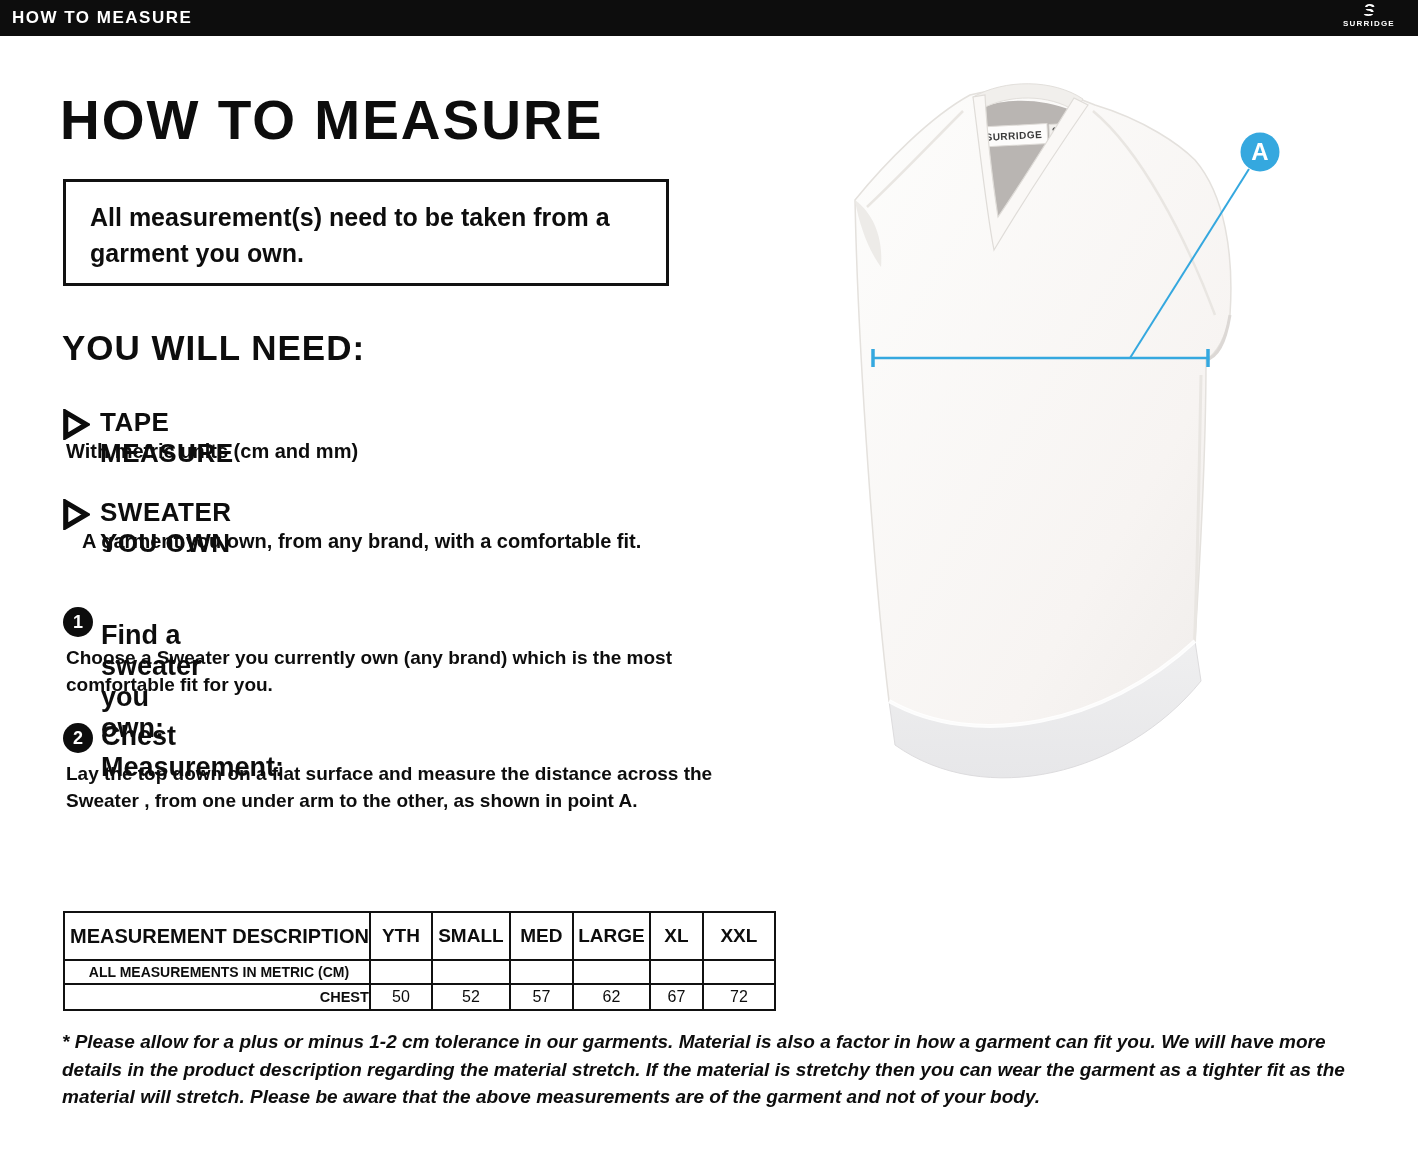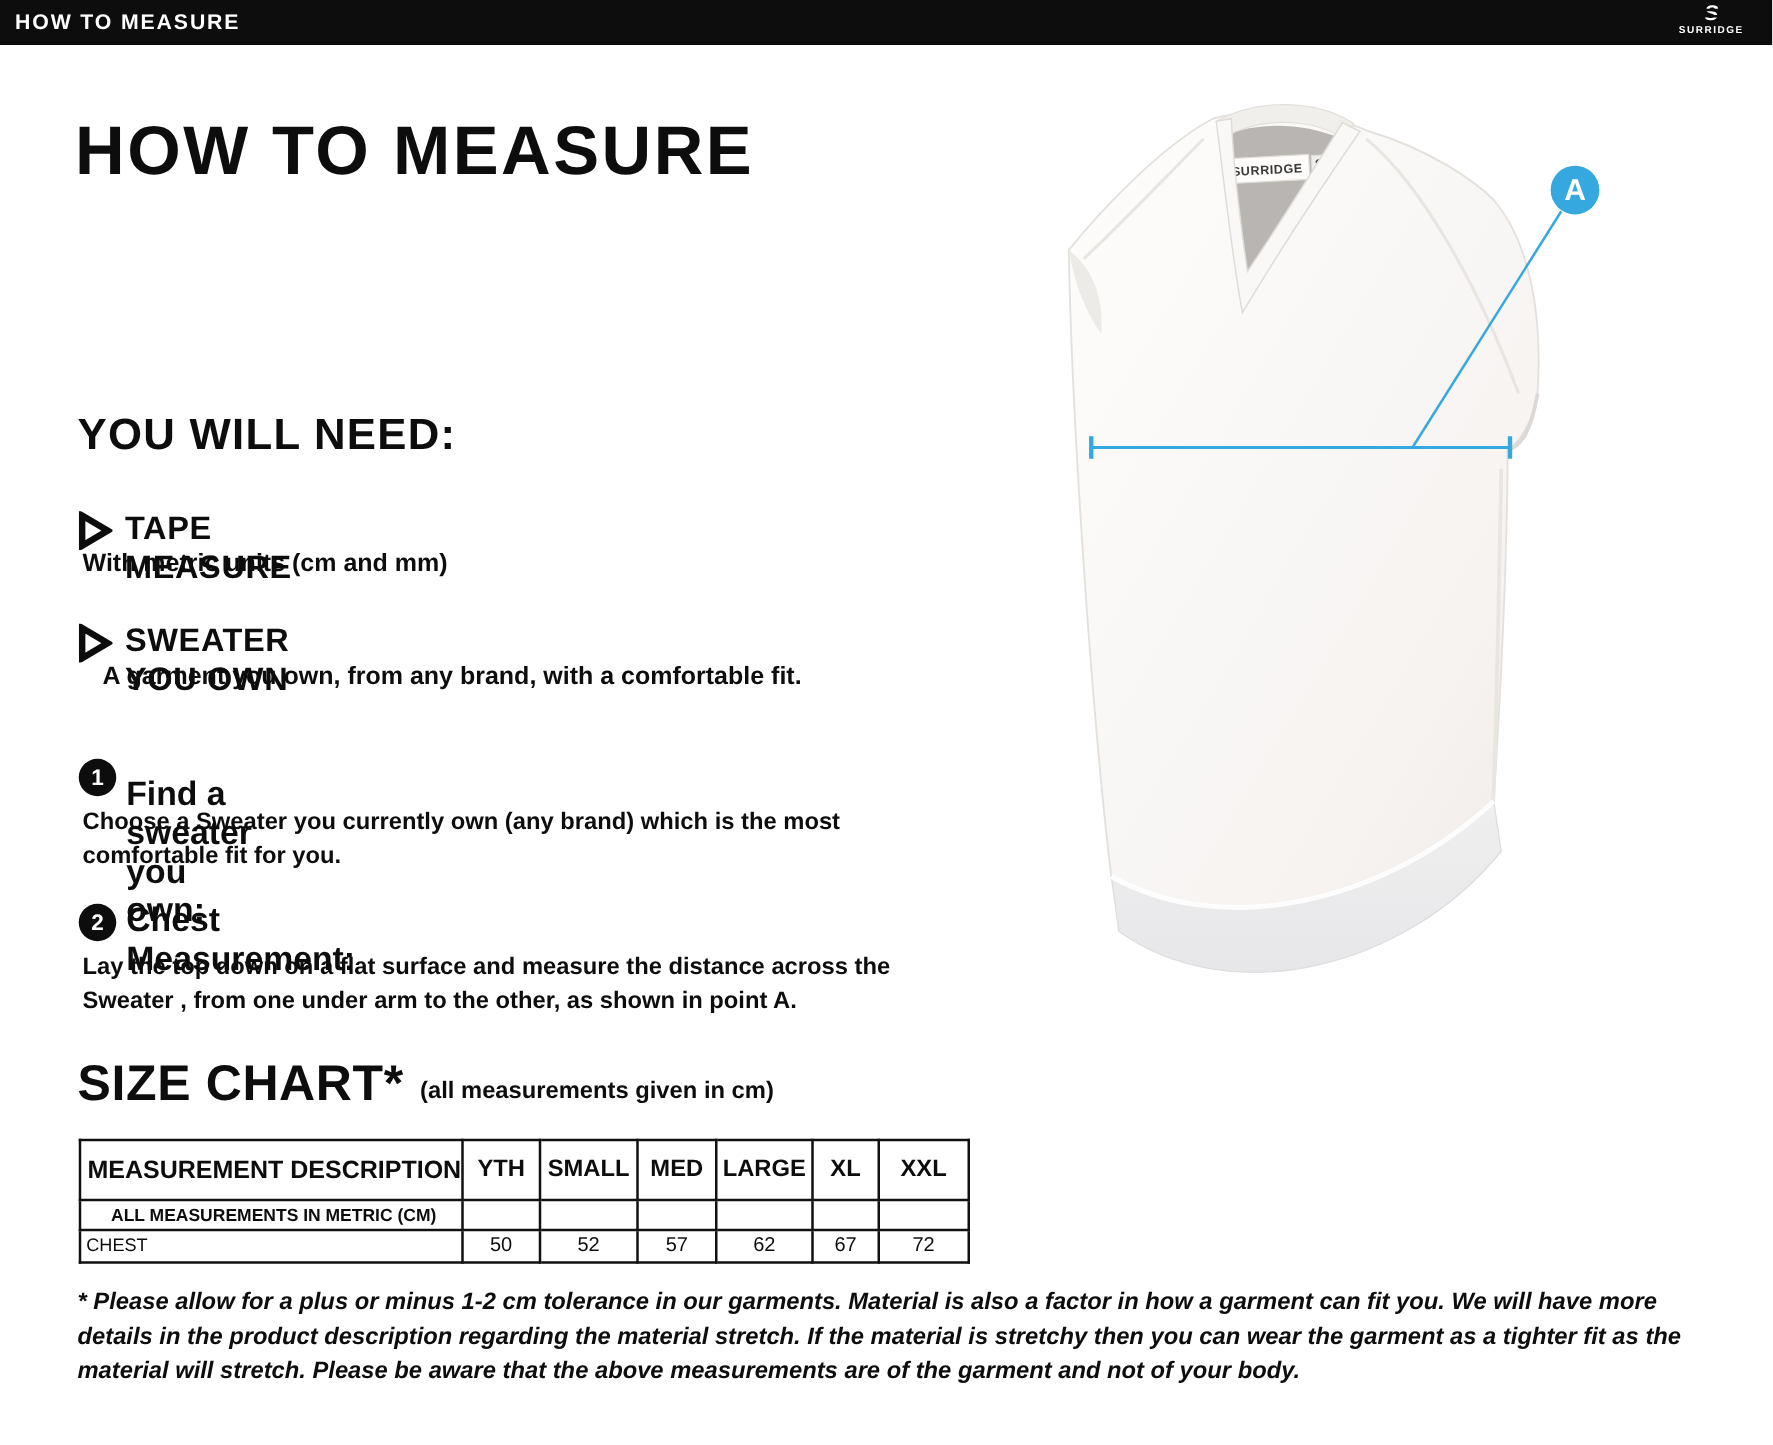--- a/index.html
+++ b/index.html
@@ -44,21 +44,21 @@
   #sizechart-title { font-size:40px; font-weight:800; letter-spacing:0.5px; }
   #sizechart-sub { font-size:19px; font-weight:bold; margin-left:13px; margin-bottom:6px; }
 
   
   #size-table { left:63px; top:911px; border-collapse:collapse; table-layout:fixed; }
   #size-table th, #size-table td { border:2px solid #111; overflow:hidden; white-space:nowrap; }
   #size-table th { height:48px; font-size:19px; font-weight:bold; }
   #size-table th.col-desc { text-align:left; padding-left:5px; font-size:20px; }
   #size-table tr.metric-row td { height:24px; font-size:14px; font-weight:bold; text-align:center; padding-left:4px; }
   #size-table tr.value-row td { height:26px; font-size:16px; text-align:center; }
-  #size-table tr.value-row td.row-label { font-size:14.5px; font-weight:normal; text-align:left; padding-left:4px; }
+  #size-table tr.value-row td.row-label { font-size:14.5px; font-weight:bold; text-align:right; padding-left:4px; }
 
   #footnote {
     left:62px; top:1028px; width:1310px; font-size:19px; font-weight:bold;
     font-style:italic; line-height:27.5px;
   }
 
   #garment { left:785px; top:65px; width:500px; height:740px; }
 </style>
 </head>
 <body>
@@ -67,20 +67,23 @@
   <div id="topbar" class="abs">
     <div id="topbar-title" class="abs">HOW TO MEASURE</div>
     <div id="brand-logo" class="abs">
       <div id="brand-s">S<span class="slit" style="top:5px"></span><span class="slit" style="top:10px"></span></div>
       <div id="brand-name">SURRIDGE</div>
     </div>
   </div>
 
   <h1 id="page-title" class="abs">HOW TO MEASURE</h1>
 
+  <div id="notice-box" class="abs">
+    <span>All measurement(s) need to be taken from a garment you own.</span>
+  </div>
 
   <h2 id="need-heading" class="abs">YOU WILL NEED:</h2>
 
   <div class="abs" style="left:62px; top:407px;">
     <svg class="need-icon" style="position:absolute; left:0; top:2px;" viewBox="0 0 30 32">
       <path d="M4 3 L26 16 L4 29 Z" fill="#ffffff" stroke="#0c0c0c" stroke-width="5.5"></path>
     </svg>
     <div class="need-title" style="position:absolute; left:38px; top:0;">TAPE MEASURE</div>
     <div class="need-desc" style="position:absolute; left:4px; top:33px; width:600px;">With metric units (cm and mm)</div>
   </div>
@@ -98,24 +101,20 @@
     <div class="step-title" style="position:absolute; left:38px; top:15px;">Find a sweater you own:</div>
     <div class="step-desc" style="position:absolute; left:3px; top:39px;">Choose a Sweater you currently own (any brand) which is the most comfortable fit for you.</div>
   </div>
 
   <div class="abs" style="left:63px; top:721px;">
     <div class="step-badge" style="position:absolute; left:0; top:2px;">2</div>
     <div class="step-title" style="position:absolute; left:38px; top:0;">Chest Measurement:</div>
     <div class="step-desc" style="position:absolute; left:3px; top:39px; width:700px;">Lay the top down on a flat surface and measure the distance across the Sweater , from one under arm to the other, as shown in point A.</div>
   </div>
 
-  <div id="sizechart-head" class="abs">
-    <div id="sizechart-title">SIZE CHART*</div>
-    <div id="sizechart-sub">(all measurements given in cm)</div>
-  </div>
 
   <table id="size-table" class="abs">
     <colgroup>
       <col style="width:292px">
         <col style="width:62px">
         <col style="width:78px">
         <col style="width:63px">
         <col style="width:77px">
         <col style="width:53px">
         <col style="width:72px">

